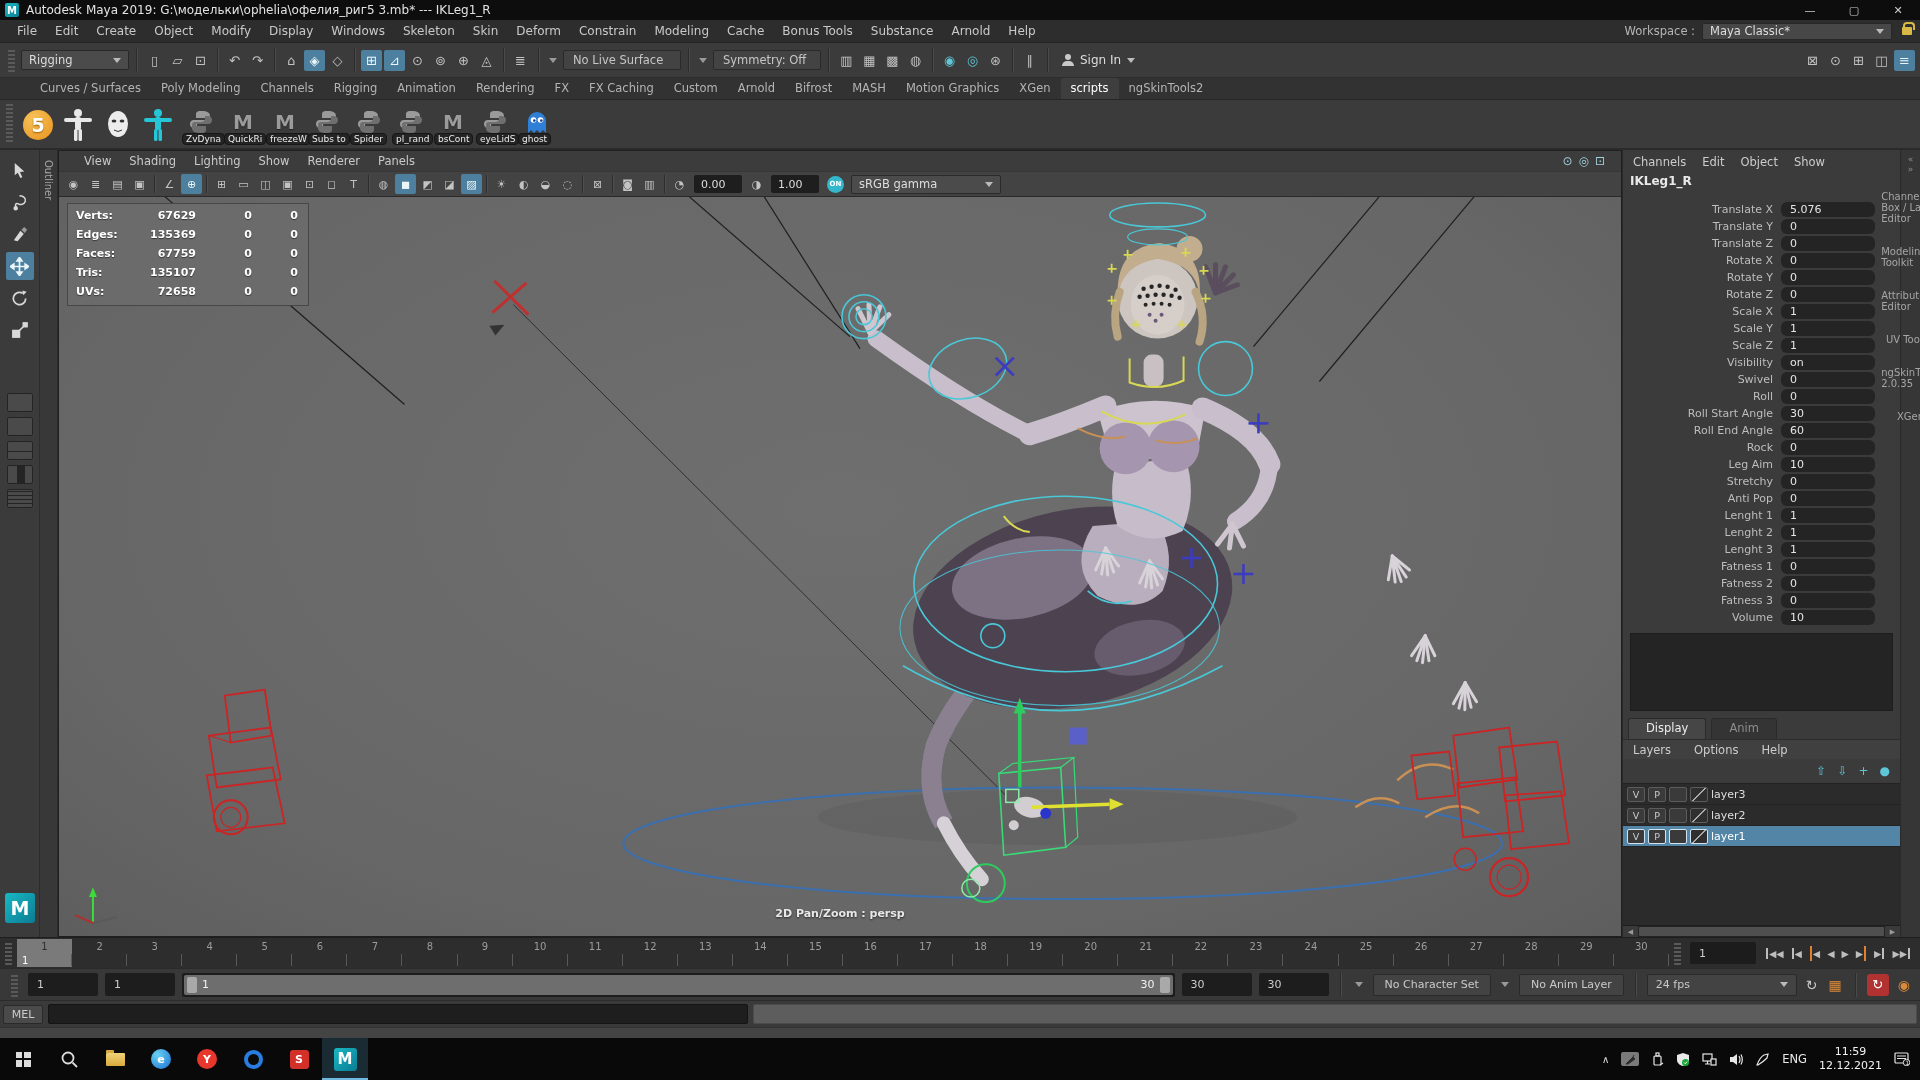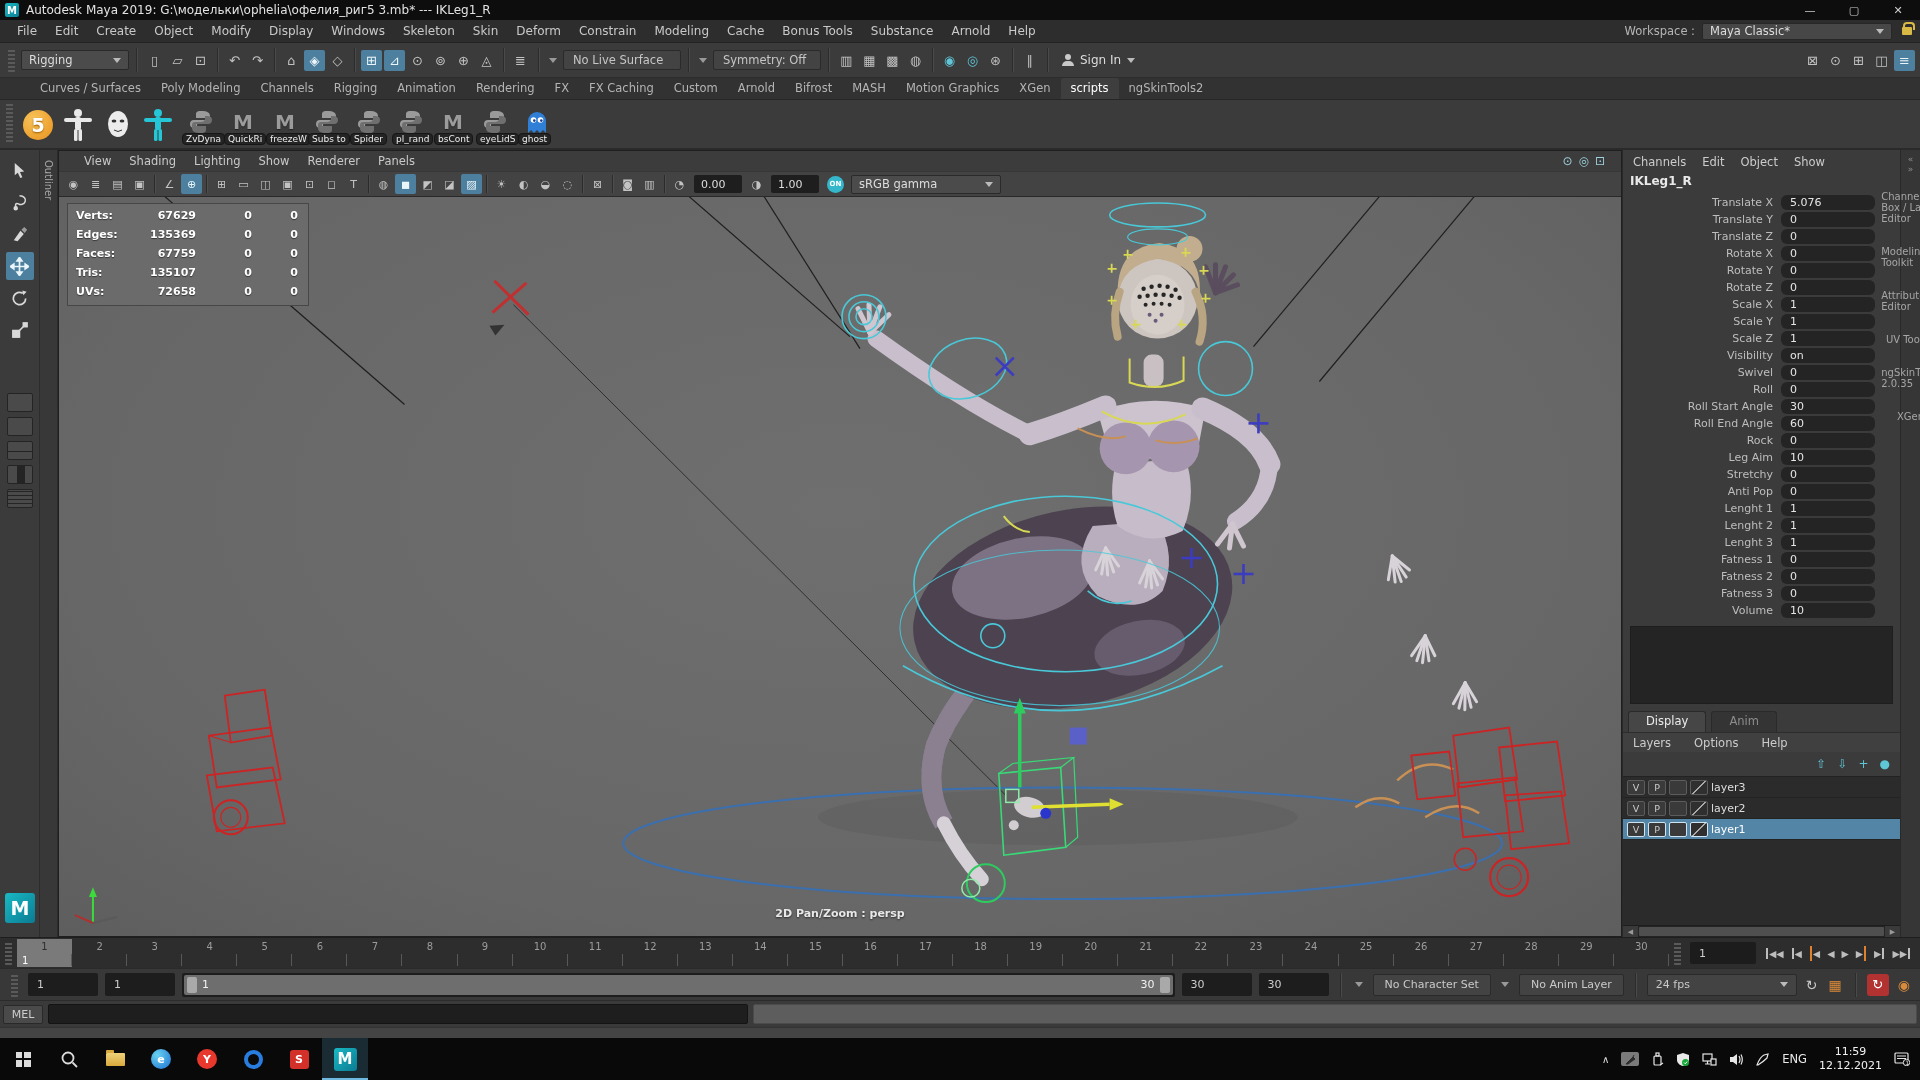--- a/index.html
+++ b/index.html
@@ -76,21 +76,21 @@
 .vp-scene{position:relative;flex:1;background:radial-gradient(ellipse at 50% 42%,#6f6f6f 0%,#676767 70%,#5e5e5e 100%)}
 #scene{position:absolute;inset:0;width:100%;height:100%}
 .hud{position:absolute;top:6px;left:8px;background:#6b6b6b;border:1px solid #474747;padding:5px 10px 7px 8px;display:grid;grid-template-columns:54px 66px 56px 46px;row-gap:6px;font-size:11px;font-weight:bold;color:#fff;text-shadow:0 1px 1px rgba(40,40,40,.8)}
 .hud span{text-align:right}
 .hud .hl{text-align:left}
 .overlay-label{position:absolute;bottom:16px;left:50%;transform:translateX(-50%);font-size:11px;font-weight:bold;color:#e8e8e8;text-shadow:0 1px 2px #2a2a2a}
 
 #rightpanel{width:278px;background:#3b3b3b;display:flex;flex-direction:column;border-left:1px solid #292929}
 .cb-menus{height:24px;display:flex;align-items:center;padding:0 10px;gap:16px;font-size:11.5px;color:#ccc}
 .cb-name{height:18px;font-weight:bold;color:#e9e9e9;padding-left:7px;font-size:12px}
-#cb-rows{margin-top:2px}
+#cb-rows{margin-top:9px}
 .cb-row{height:17px;display:flex;align-items:center}
 .cb-label{width:158px;text-align:right;padding-right:8px;color:#bdbdbd;font-size:11px}
 .cb-val{width:94px;height:15px;background:#242424;border-radius:6px;color:#e5e5e5;font-size:11px;padding-left:9px;line-height:15px}
 .cb-empty{height:78px;background:#242424;margin:7px 7px 0;border:1px solid #1e1e1e}
 .lp-tabs{height:21px;display:flex;margin-top:7px}
 .lp-tab{padding:2px 17px 0;font-size:11.5px;color:#8d8d8d;background:#343434;border:1px solid #2a2a2a;border-bottom:none;border-radius:3px 3px 0 0;margin-left:5px}
 .lp-tab.active{color:#ececec;background:#464646}
 .lp-menus{height:20px;display:flex;gap:23px;padding:0 10px;align-items:center;font-size:11.5px;color:#ccc;border-top:1px solid #2c2c2c;background:#404040}
 .lp-icons{height:24px;display:flex;justify-content:flex-end;gap:11px;padding-right:10px;align-items:center;color:#5fc6d8;font-size:12px}
 .lp-list{flex:1;background:#2b2b2b;border-top:1px solid #222;display:flex;flex-direction:column}

